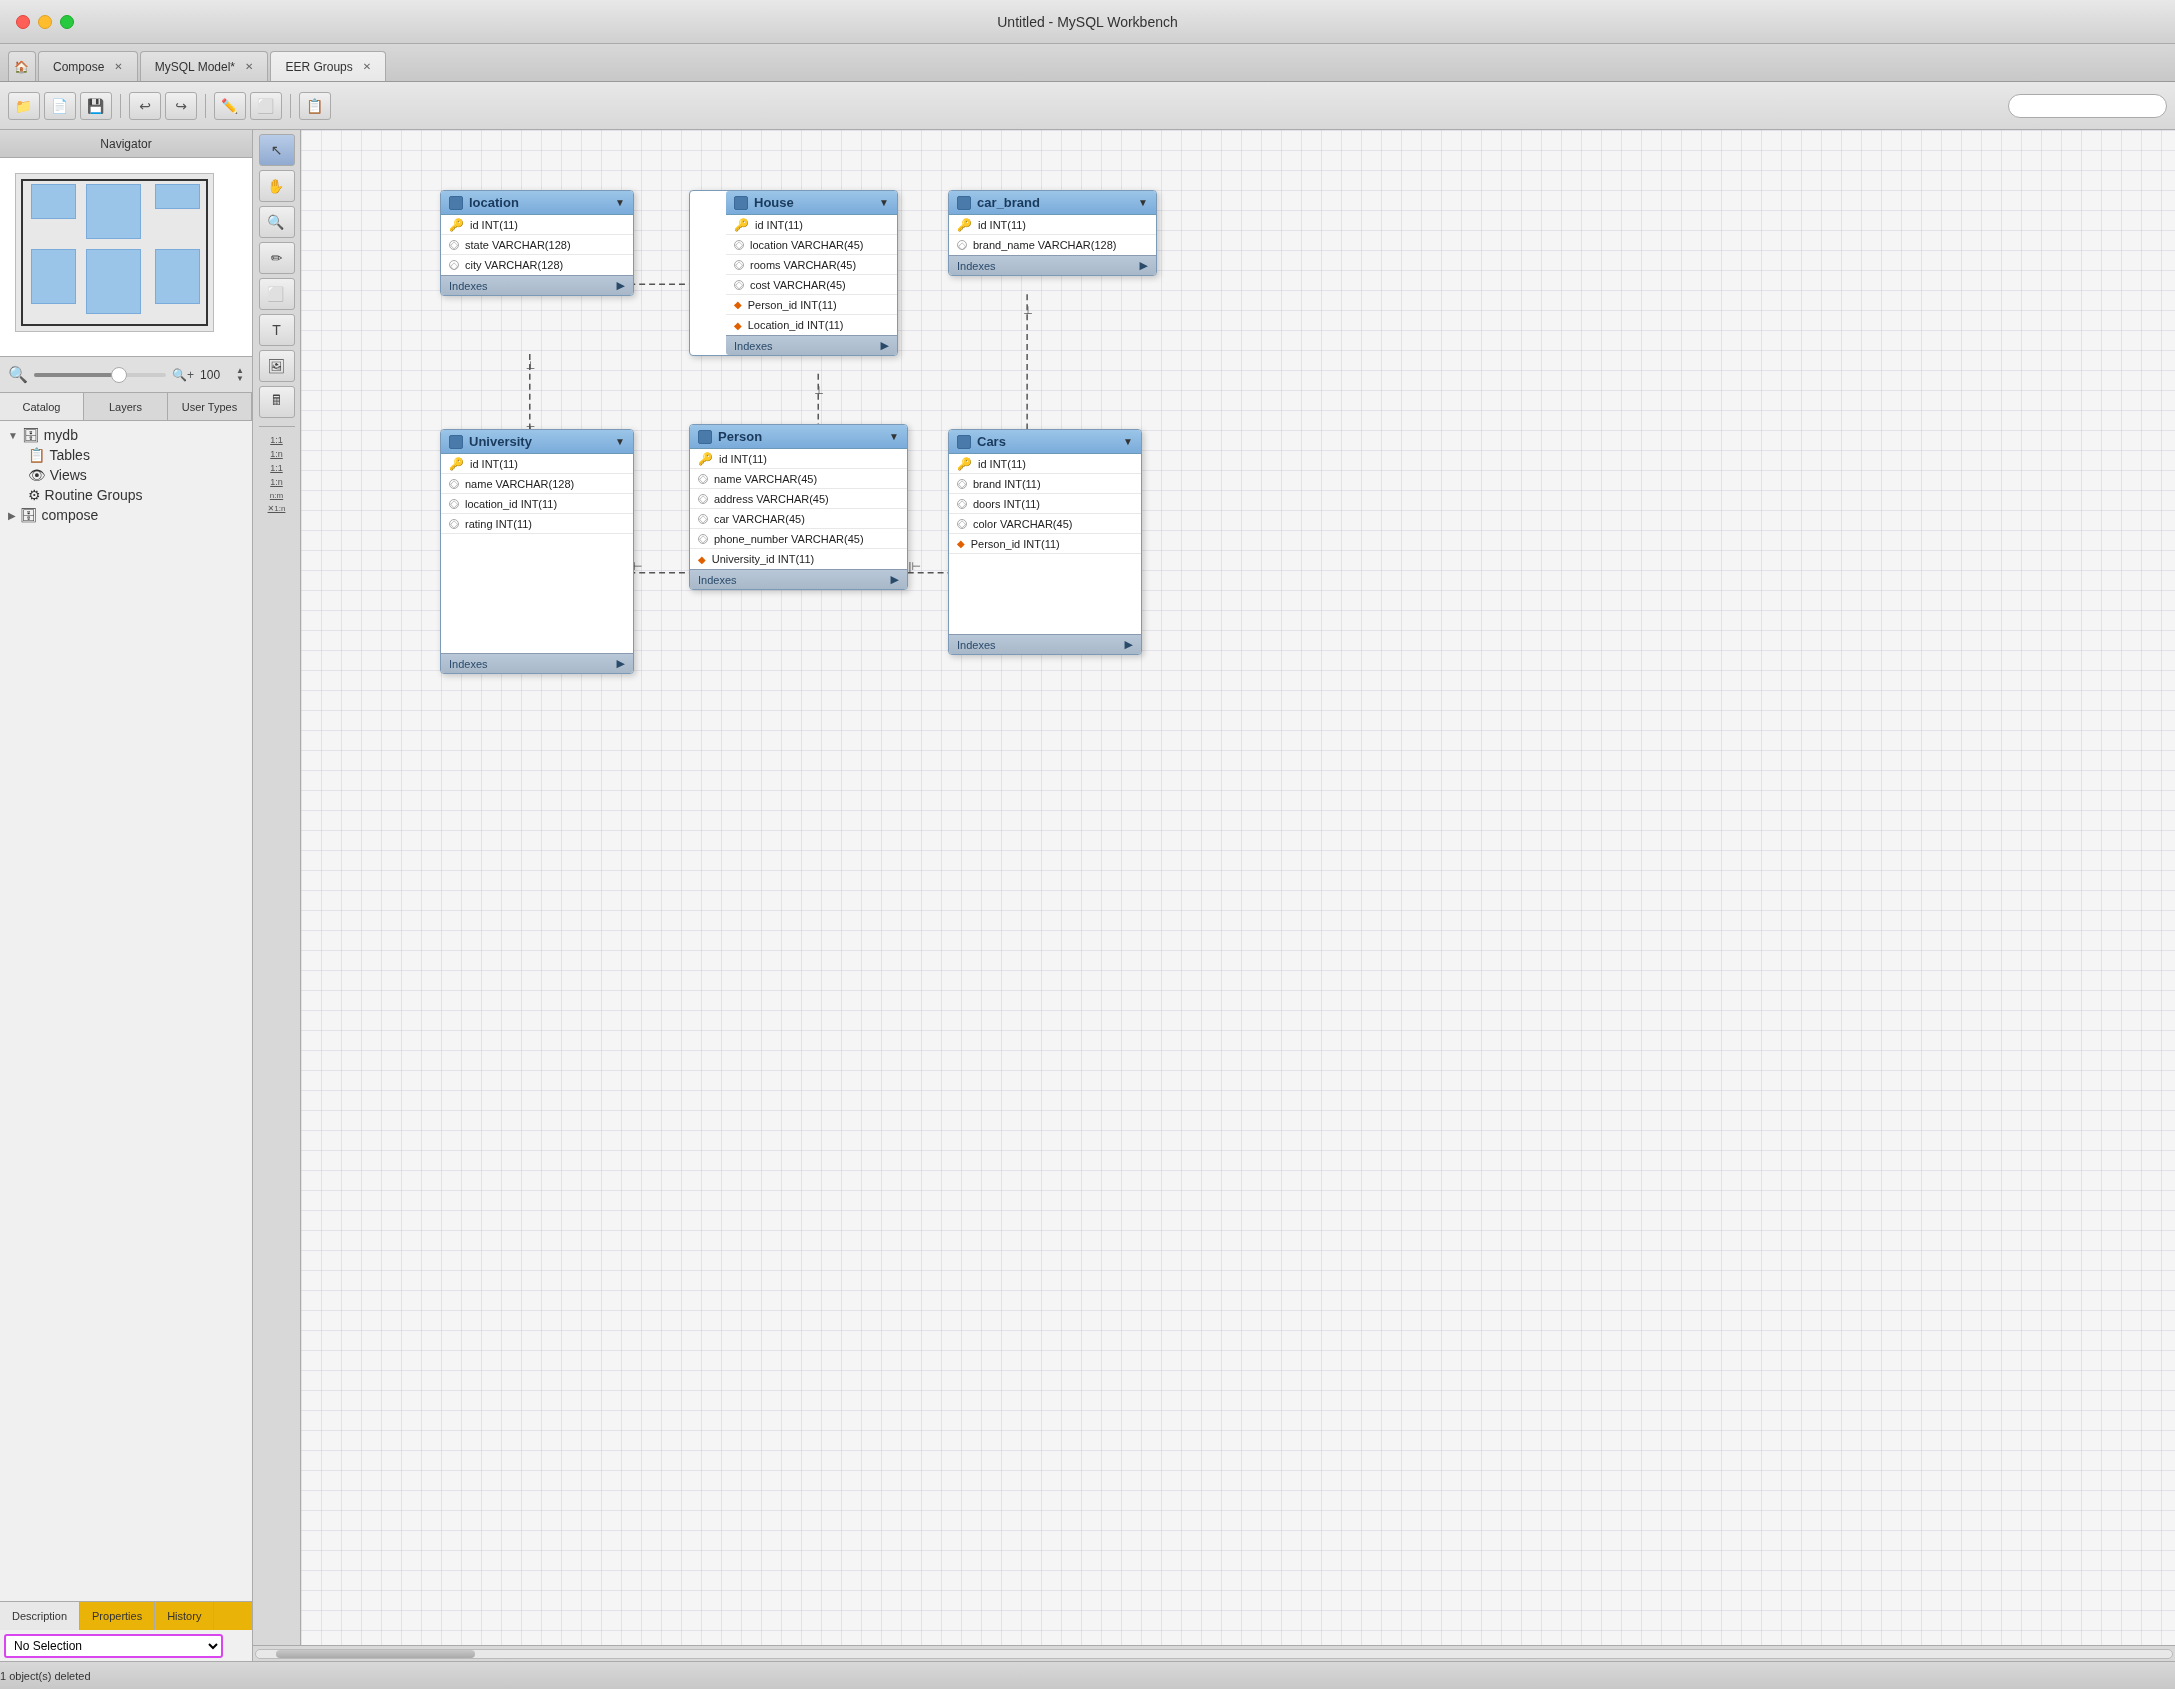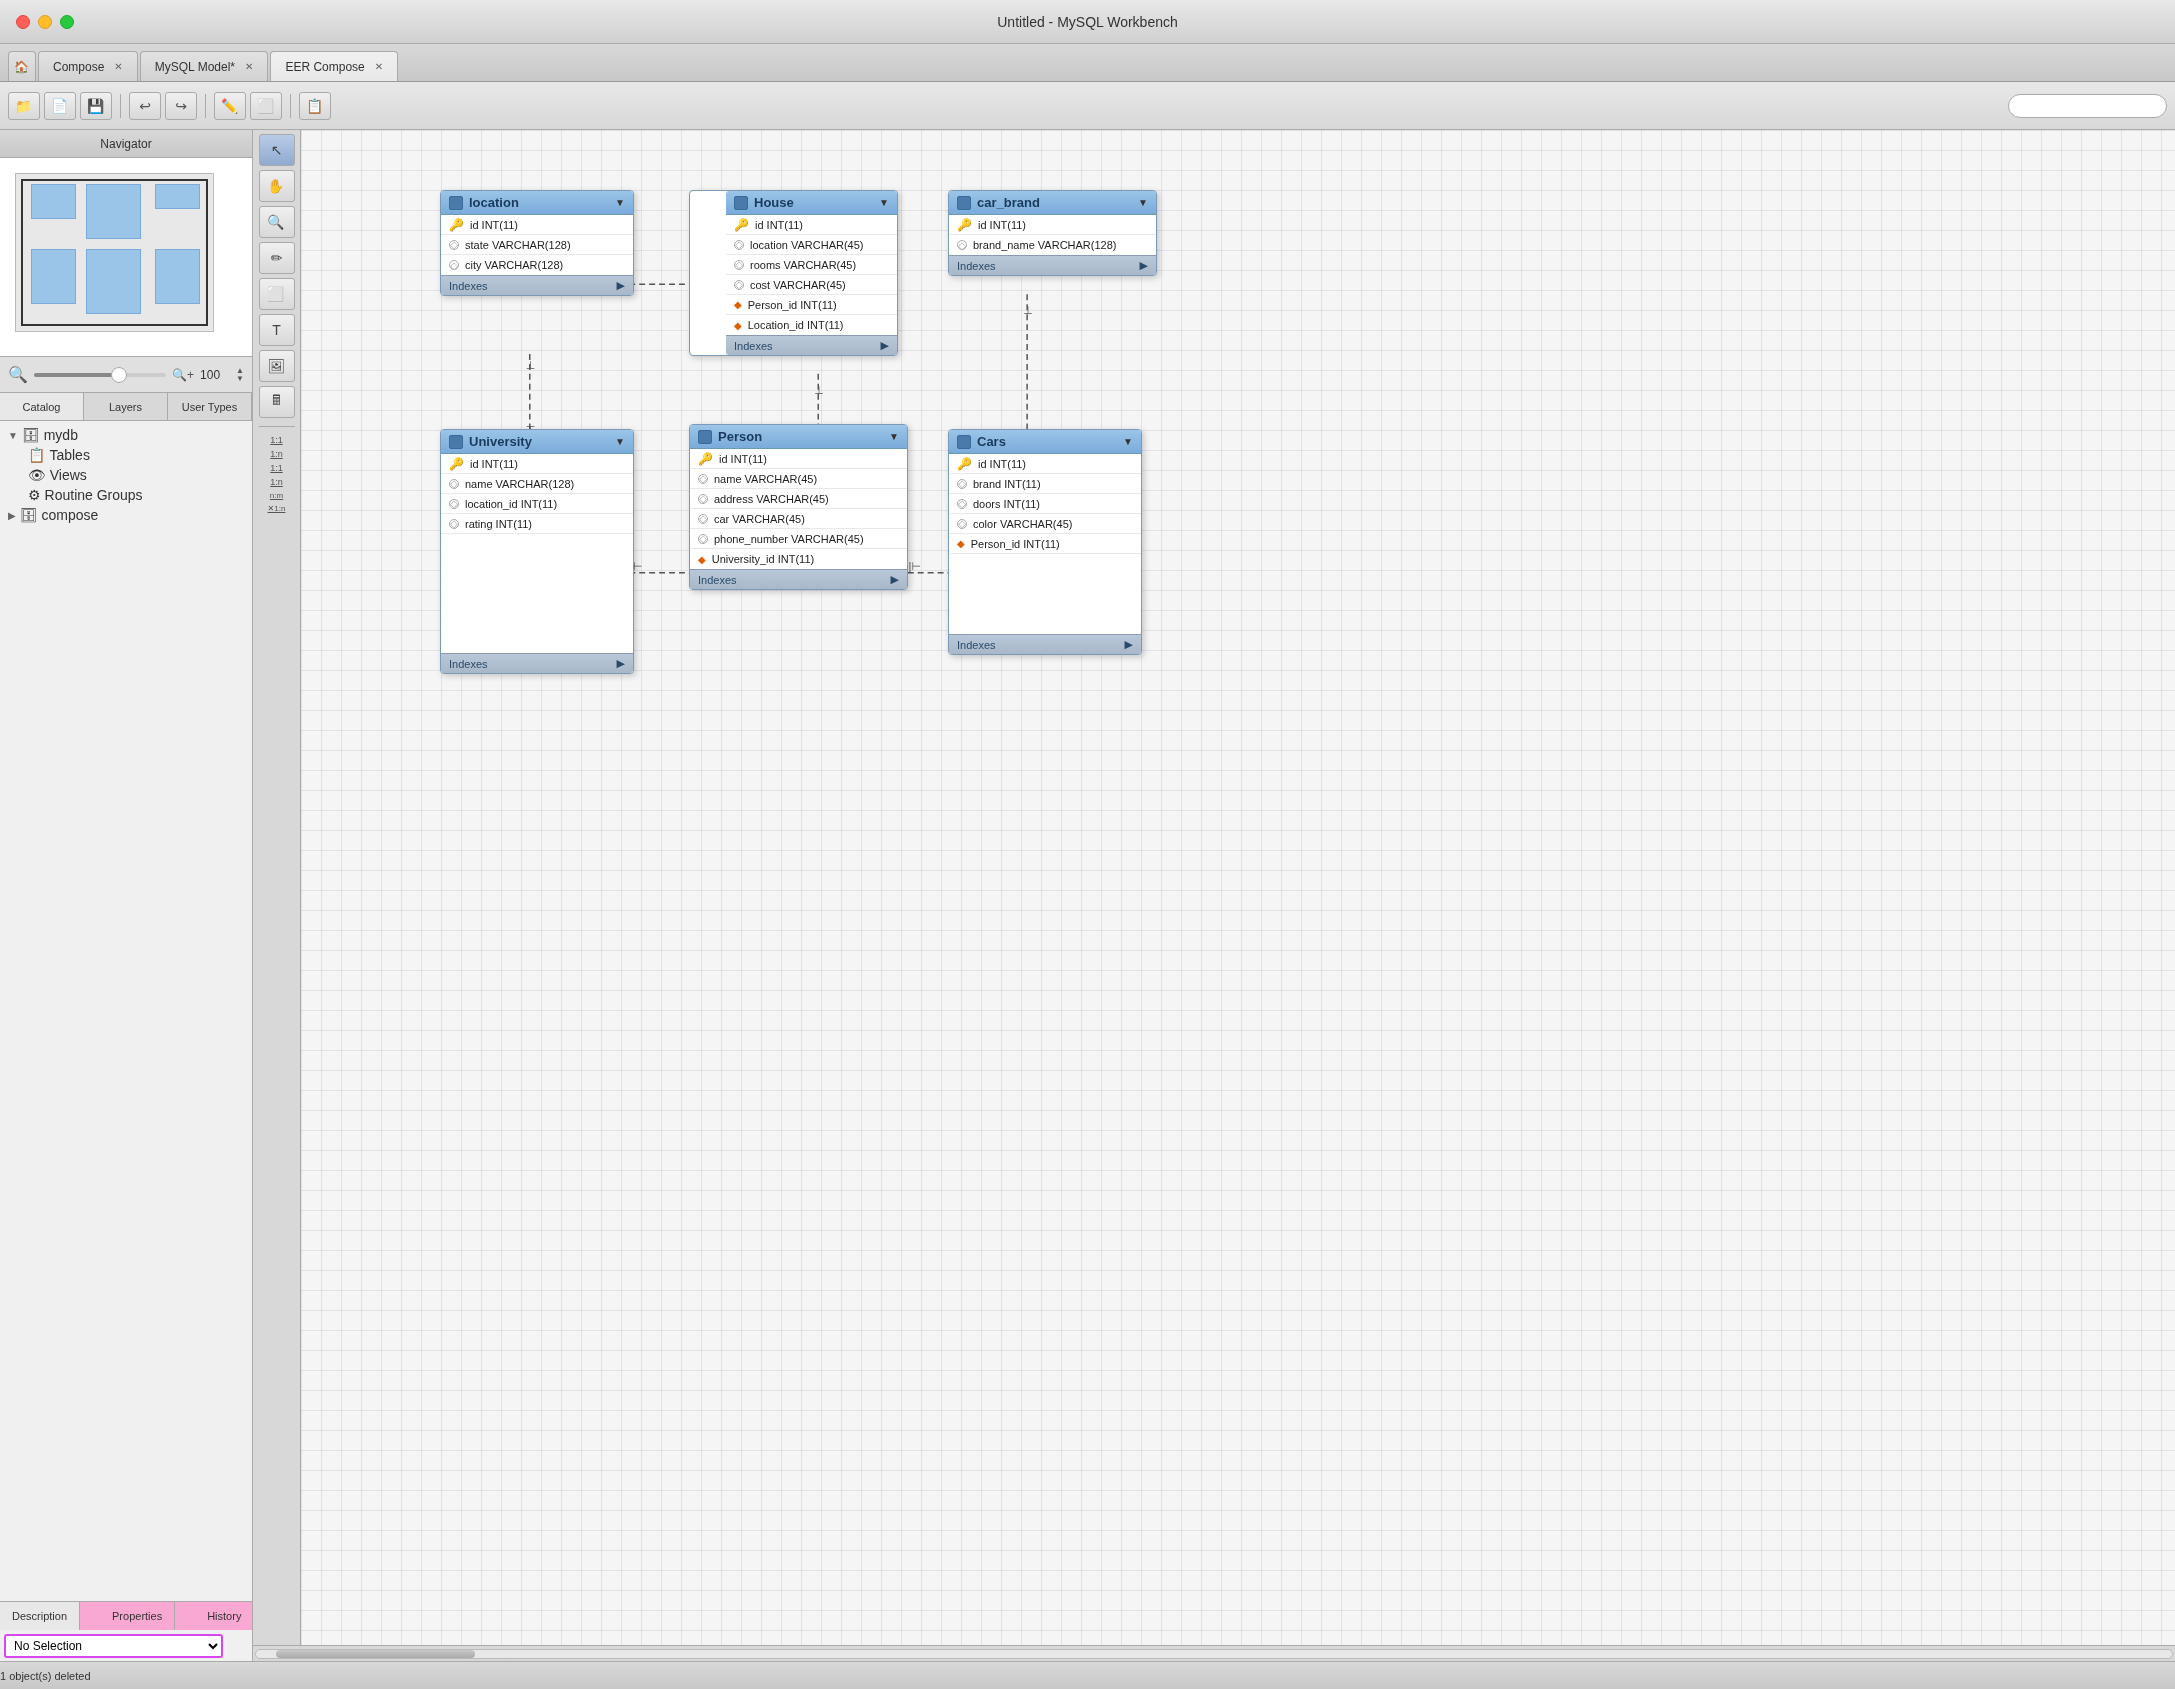--- a/index.html
+++ b/index.html
@@ -82,21 +82,21 @@
     .eer-table-body { padding: 0; }
     .eer-row { display: flex; align-items: center; padding: 2px 8px; gap: 6px; border-bottom: 1px solid #e8e8e8; font-size: 11px; color: #222; min-height: 20px; }
     .eer-row:last-child { border-bottom: none; }
     .field-icon-pk { color: #c8a000; font-size: 12px; }
     .field-icon-fk { color: #e06000; font-size: 10px; }
     .field-icon-reg { color: #aaaaaa; font-size: 10px; border: 1px solid #aaa; border-radius: 50%; width: 10px; height: 10px; display: inline-flex; align-items: center; justify-content: center; }
     .eer-indexes { background: linear-gradient(to bottom, #b8c8d8, #a8b8c8); padding: 3px 8px; display: flex; align-items: center; justify-content: space-between; border-top: 1px solid #8a9ab0; border-radius: 0 0 3px 3px; font-size: 11px; color: #2a4a6a; font-weight: 500; cursor: pointer; gap: 15px; }
 
     
     .desc-panel { border-top: 1px solid #aaa; }
-    .desc-tabs { display: flex; height: 28px; background: #f9a8d4; gap: 20px; }
+    .desc-tabs { display: flex; height: 28px; background: #eab308; }
     .desc-tab { padding: 0 12px; display: flex; align-items: center; font-size: 11px; color: #333; cursor: pointer; border-right: 1px solid #aaa; }
     .desc-tab.active { background: #e8e8e8; font-weight: 500; }
     .desc-content { height: 60px; background: #f0f0f0; padding: 4px; }
     .desc-select { width: 219px; height: 24px; border: 2px solid #d946ef; border-radius: 3px; background: white; font-size: 12px; padding: 0 4px; }
 
     
     .statusbar { height: 28px; background: linear-gradient(to bottom, #d8d8d8, #c8c8c8); border-top: 1px solid #aaa; display: flex; align-items: center; padding: 0 0; font-size: 11px; color: #333; }
     .scrollbar-h { height: 16px; background: #d8d8d8; border-top: 1px solid #aaa; display: flex; align-items: center; padding: 0 2px; }
     .scrollbar-track { flex: 1; height: 10px; background: #e8e8e8; border: 1px solid #bbb; border-radius: 5px; }
     .scrollbar-thumb { width: 199px; height: 8px; background: linear-gradient(to bottom, #c8c8c8, #aaaaaa); border-radius: 4px; margin-left: 20px; }
@@ -120,21 +120,21 @@
   <div class="tab-home">🏠</div>
   <div class="tab">
     <span>Compose</span>
     <span class="tab-close">✕</span>
   </div>
   <div class="tab">
     <span>MySQL Model*</span>
     <span class="tab-close">✕</span>
   </div>
   <div class="tab active">
-    <span>EER Compose</span>
+    <span>EER Groups</span>
     <span class="tab-close">✕</span>
   </div>
 </div>
 
 <div class="toolbar">
   <div class="toolbar-btn">📁</div>
   <div class="toolbar-btn">📄</div>
   <div class="toolbar-btn">💾</div>
   <div class="toolbar-divider"></div>
   <div class="toolbar-btn">↩</div>

